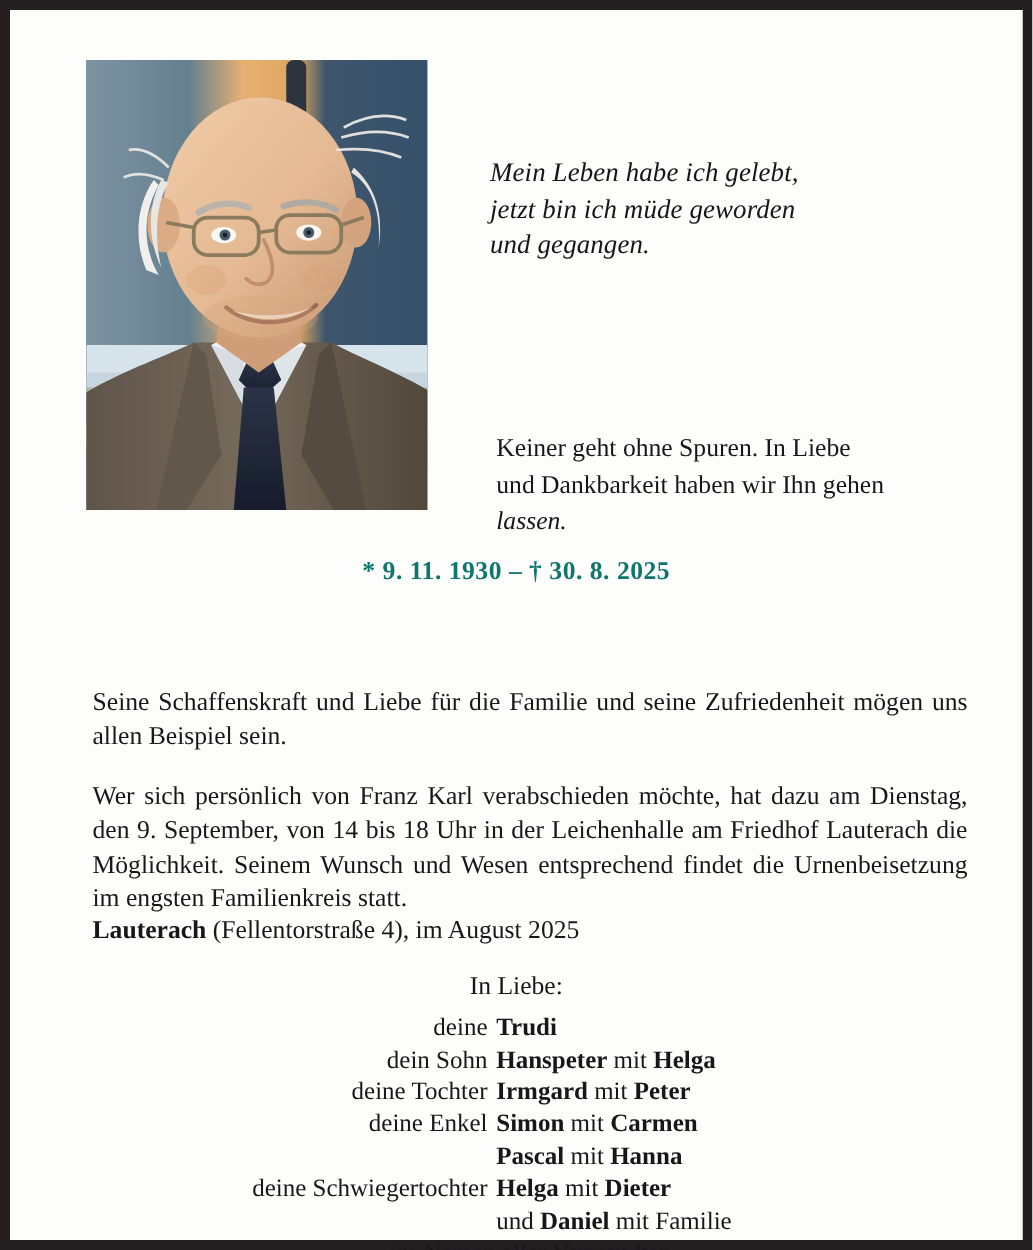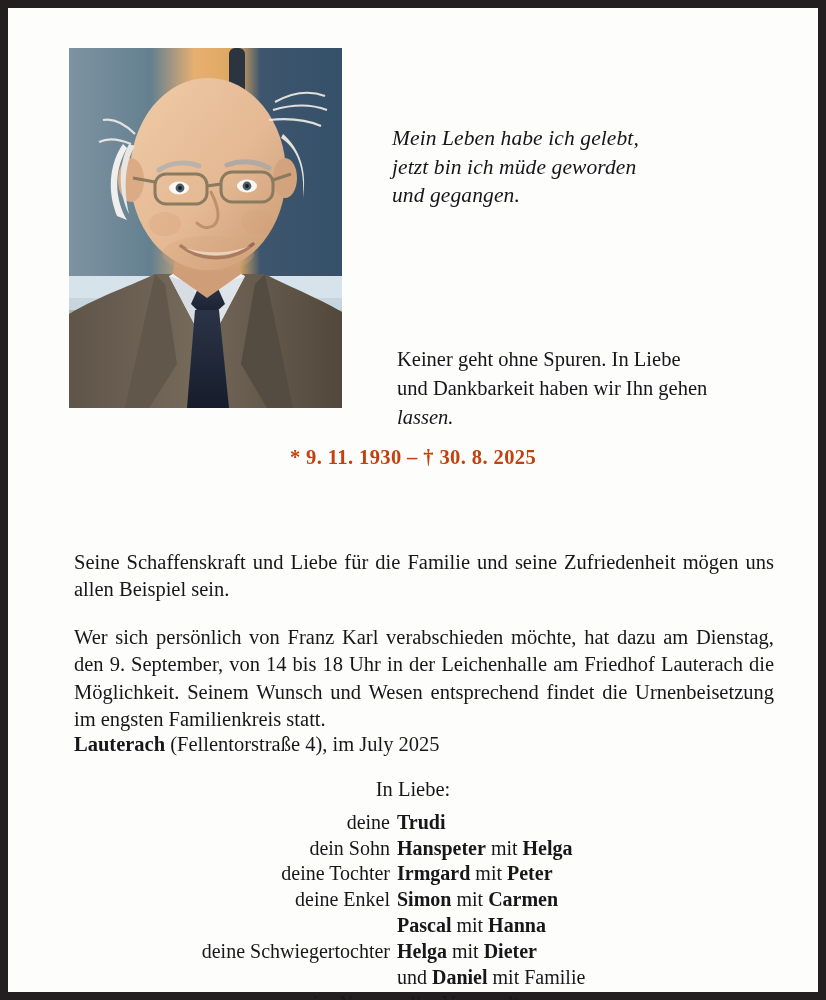--- a/index.html
+++ b/index.html
@@ -90,21 +90,21 @@
     font-weight: normal;
     letter-spacing: .2px;
     color: #131313;
     margin: 0;
   }
   .life-dates {
     margin-top: 6px;
     font-size: 20.5px;
     font-weight: bold;
     letter-spacing: .4px;
-    color: #c2410c;
+    color: #0f766e;
     font-variant-numeric: oldstyle-nums;
   }
 
   
   .body-copy {
     position: absolute;
     left: 66px;
     top: 541px;
     width: 700px;
   }
@@ -305,21 +305,21 @@
     <div class="name-block">
       <div class="life-dates">* 9. 11. 1930 – † 30. 8. 2025</div>
     </div>
 
     <div class="body-copy">
       <p class="para">Seine Schaffenskraft und Liebe für die Familie und seine Zufriedenheit mögen uns allen Beispiel sein.</p>
       <p class="para"><span>Wer sich persönlich von Franz Karl verabschieden möchte, hat dazu am Dienstag, den 9. September, von 14 bis 18 Uhr in der Leichenhalle am Friedhof Lauterach die Möglichkeit. Seinem Wunsch und Wesen entsprechend</span> <span class="tail">findet die Urnenbeisetzung im engsten Familienkreis statt.</span></p>
     </div>
 
     <div class="place-line">
-      <b>Lauterach</b><span> (Fellentorstraße 4), im July 2025</span>
+      <b>Lauterach</b><span> (Fellentorstraße 4), im August 2025</span>
     </div>
 
     <div class="family">
       <div class="in-liebe">In Liebe:</div>
 
       <div class="fam-row">
         <span class="fam-rel">deine</span>
         <span class="fam-name"><b>Trudi</b></span>
       </div>
 

